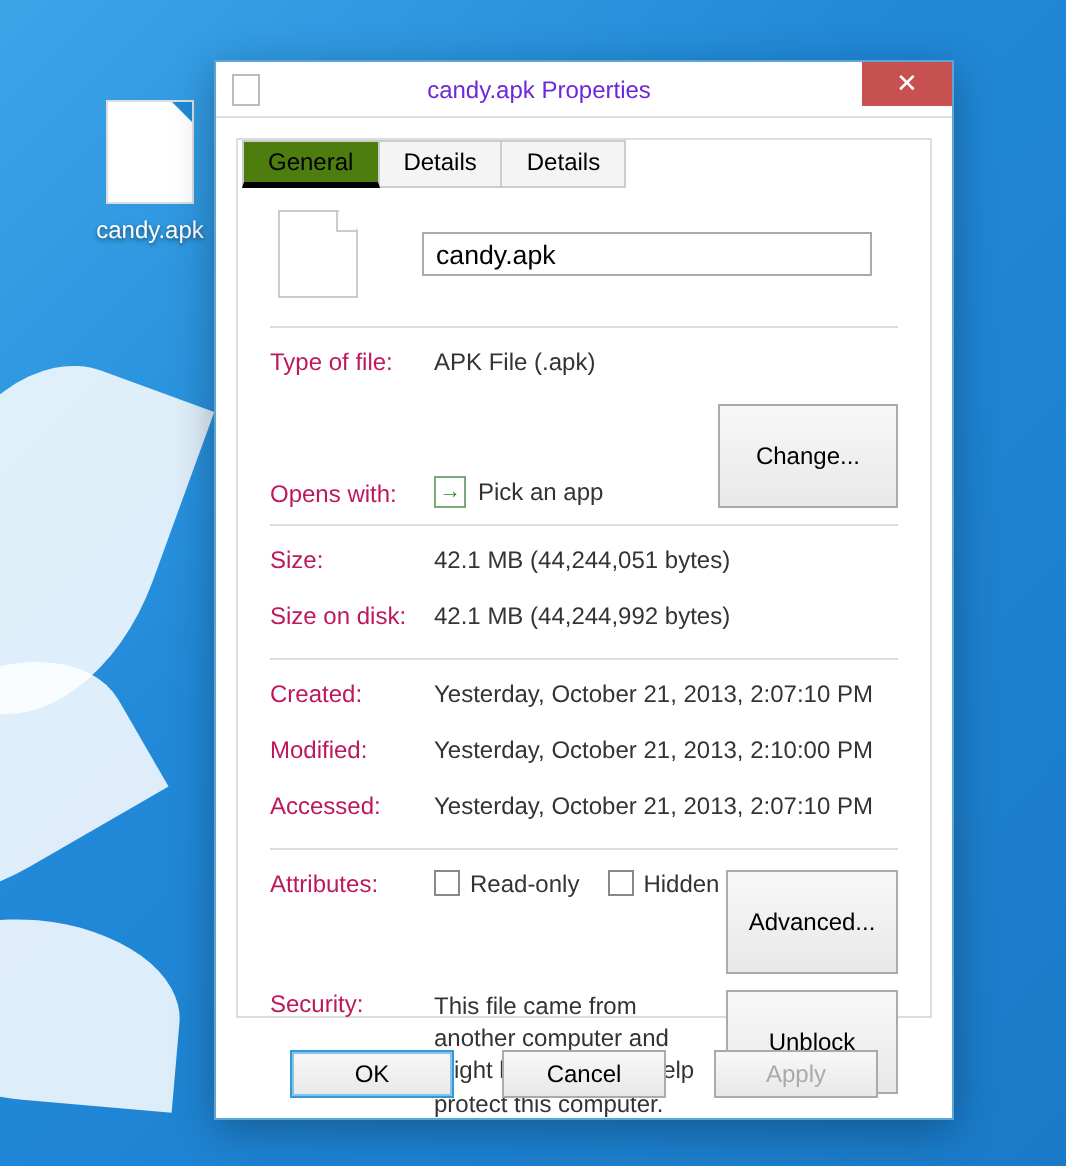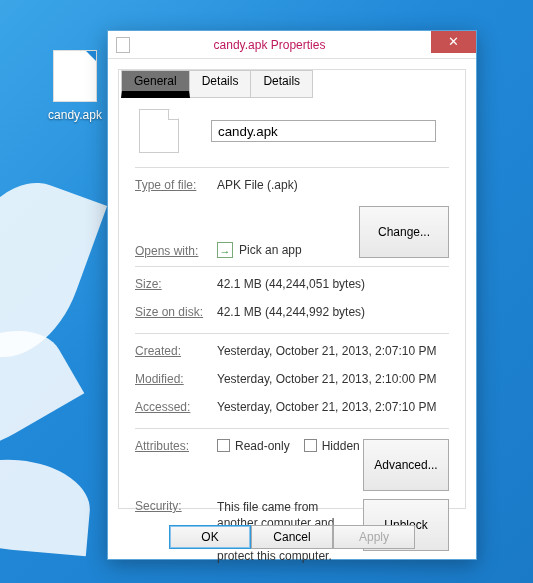--- a/index.html
+++ b/index.html
@@ -43,44 +43,44 @@
 }
 .titlebar {
   height: 28px; display: flex; align-items: center;
   background: #fff; border-bottom: 1px solid #e0e0e0;
   position: relative;
 }
 .titlebar .ticon {
   width: 14px; height: 16px; margin: 0 8px;
   background: #fff; border: 1px solid #bbb; position: relative;
 }
-.titlebar .title { flex: 1; text-align: center; font-size: 12px; color: #be185d; margin-left: -30px; }
+.titlebar .title { flex: 1; text-align: center; font-size: 12px; color: #6d28d9; margin-left: -30px; }
 .closebtn {
   width: 45px; height: 22px; background: #c75050; color: #fff;
   display: flex; align-items: center; justify-content: center;
   font-size: 13px; cursor: pointer; margin-right: 0; margin-top: -6px;
 }
 
 .inner {
   position: absolute; left: 10px; top: 38px; right: 10px; bottom: 50px;
   border: 1px solid #ddd; background: #fff;
 }
 .tabs {
   display: flex; margin-top: -1px; margin-left: 2px;
 }
 .tab {
   padding: 3px 12px; border: 1px solid #ccc; background: #f4f4f4;
   font-size: 12px; margin-right: -1px; cursor: pointer;
   position: relative; top: 1px;
 }
-.tab.active { background: #737373; border-bottom: 7px solid #000000; z-index: 2; }
+.tab.active { background: #4d7c0f; border-bottom: 3px solid #000000; z-index: 2; }
 
 .content { padding: 12px 16px 8px; position: relative; }
 .row { display: flex; align-items: flex-start; margin-bottom: 8px; min-height: 20px; }
-.row .label { width: 82px; color: #737373; flex-shrink: 0; text-decoration: underline; }
+.row .label { width: 82px; color: #be185d; flex-shrink: 0; }
 .row .value { flex: 1; color: #333; }
 .filename-box {
   border: 1px solid #aaa; padding: 3px 6px; width: 225px; height: 22px;
   margin-left: 2px;
 }
 .file-icon {
   width: 40px; height: 44px; background: #fff; border: 1px solid #ccc;
   margin-right: 30px; margin-left: 4px; position: relative;
 }
 .file-icon::after {
@@ -110,21 +110,21 @@
 
 .checkbox {
   width: 13px; height: 13px; border: 1px solid #888;
   display: inline-block; margin-right: 5px; vertical-align: -2px;
 }
 .attr-row { align-items: flex-start; }
 .sec-text { line-height: 1.35; padding-right: 6px; }
 
 .footer {
   position: absolute; left: 0; right: 0; bottom: 10px;
-  display: flex; justify-content: center; gap: 0;
+  display: flex; justify-content: center; gap: 24px;
 }
 .footer .btn { min-width: 82px; padding: 4px 0; }
 </style>
 </head>
 <body>
 
 <div class="petal p1"></div>
 <div class="petal p2"></div>
 <div class="petal p3"></div>
 

